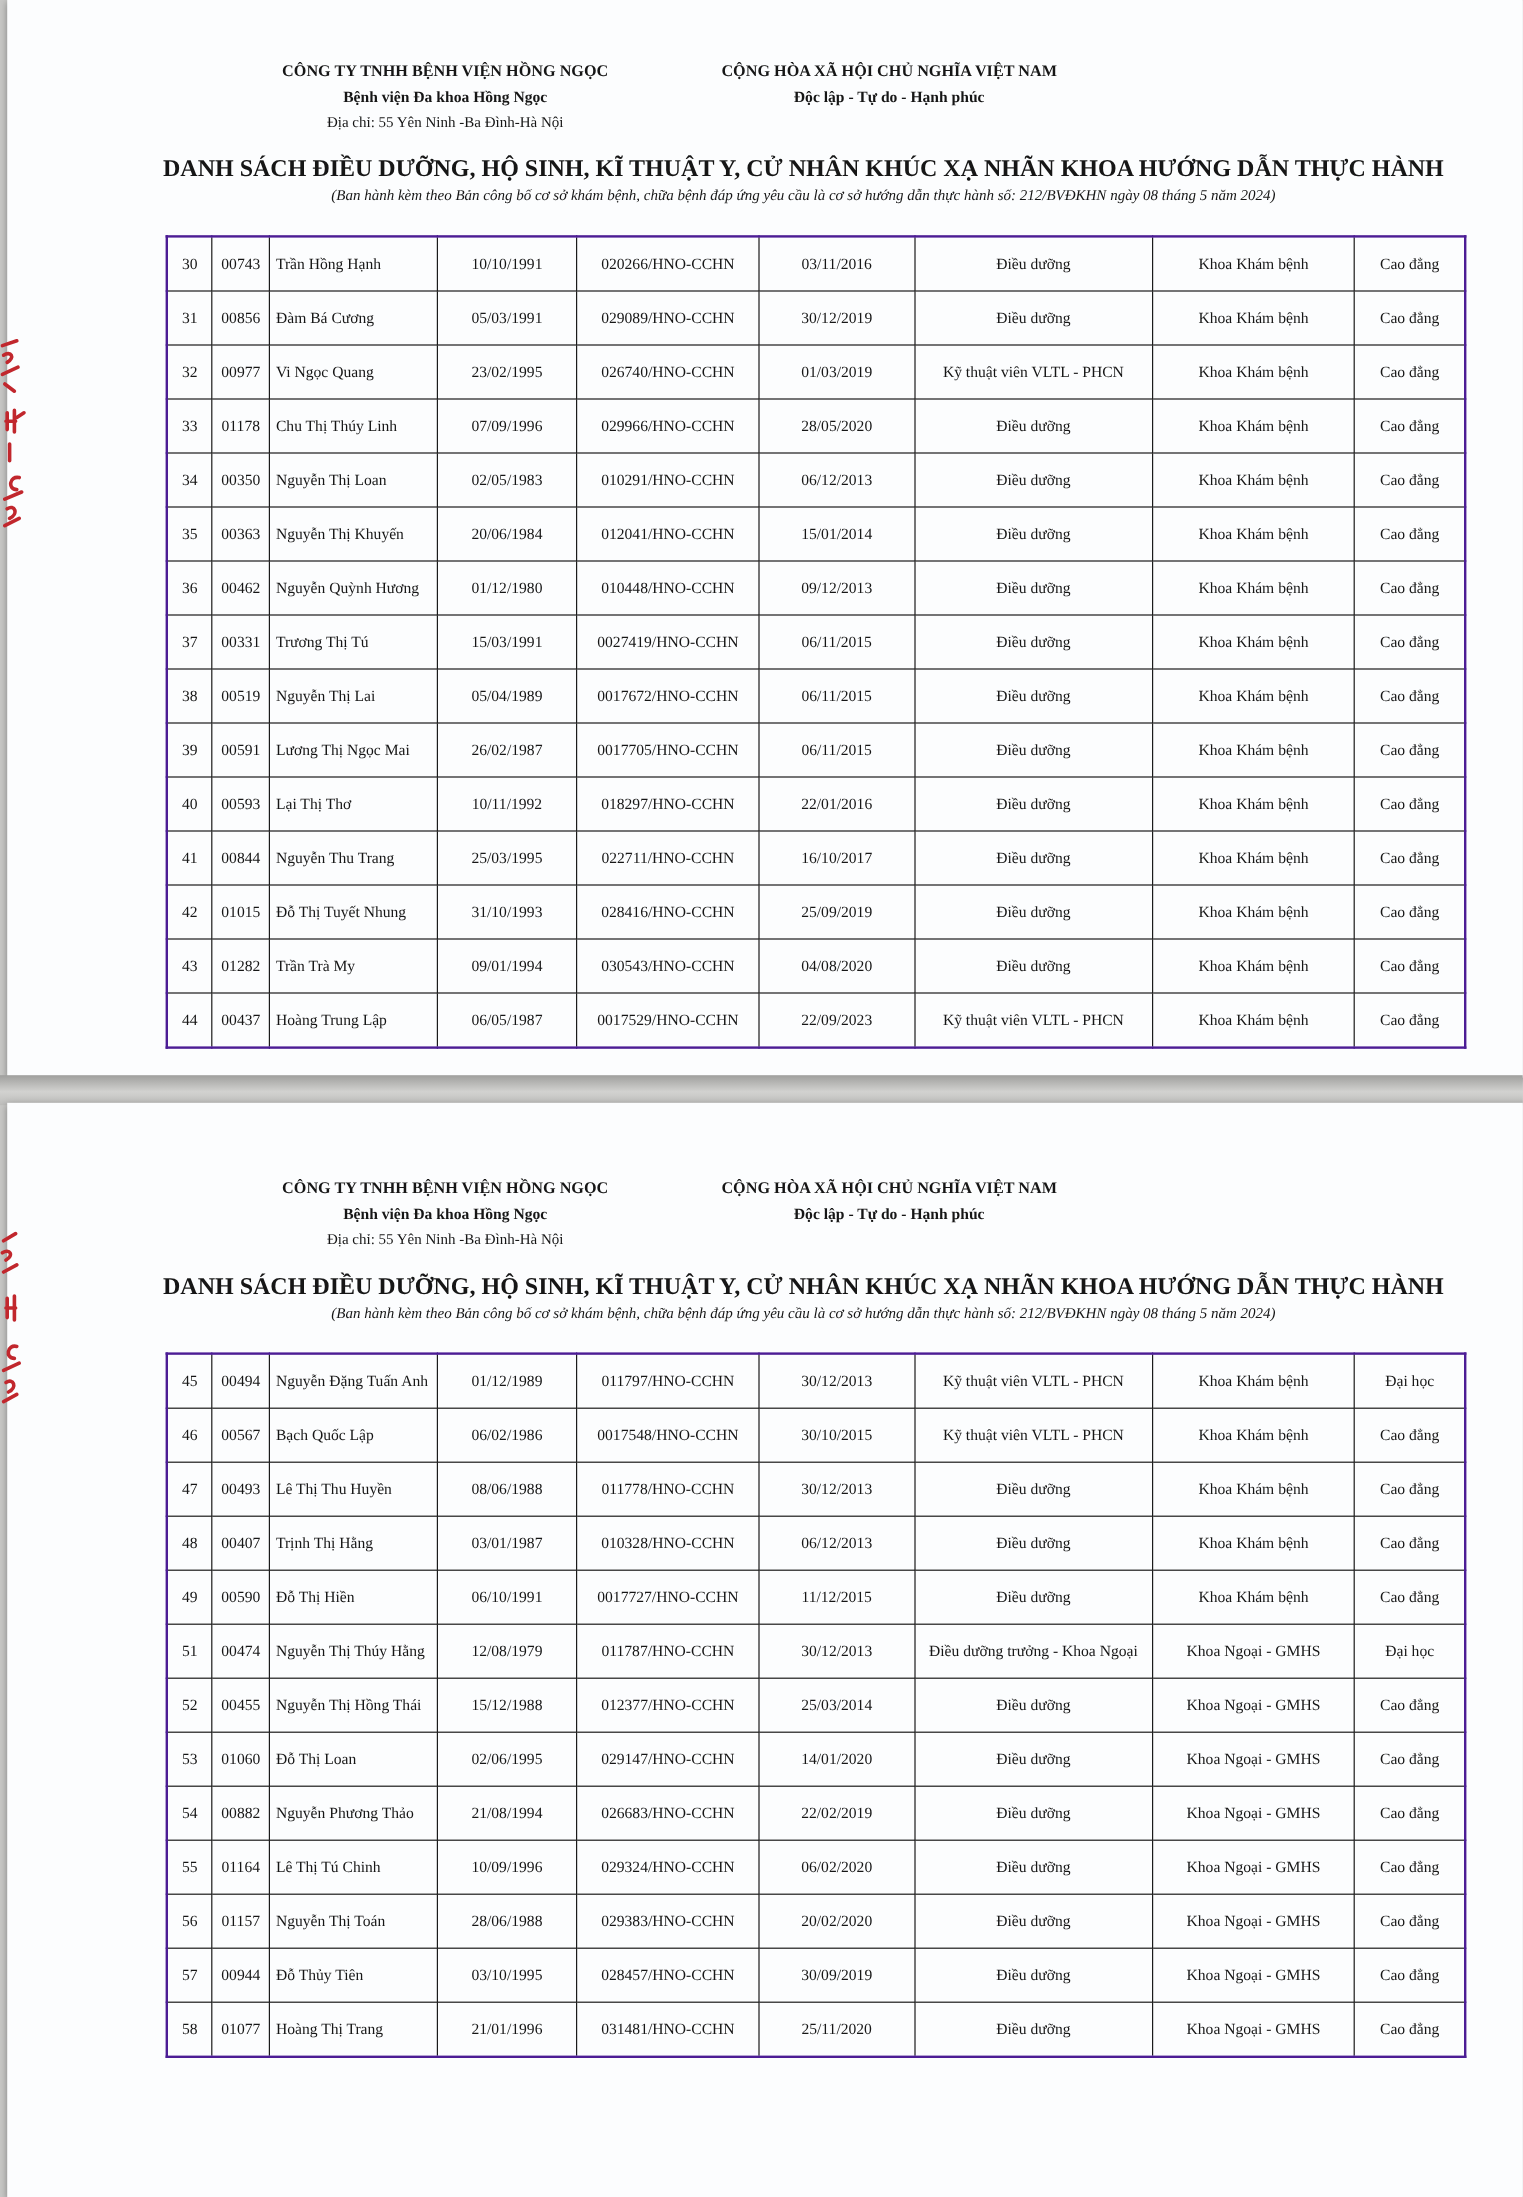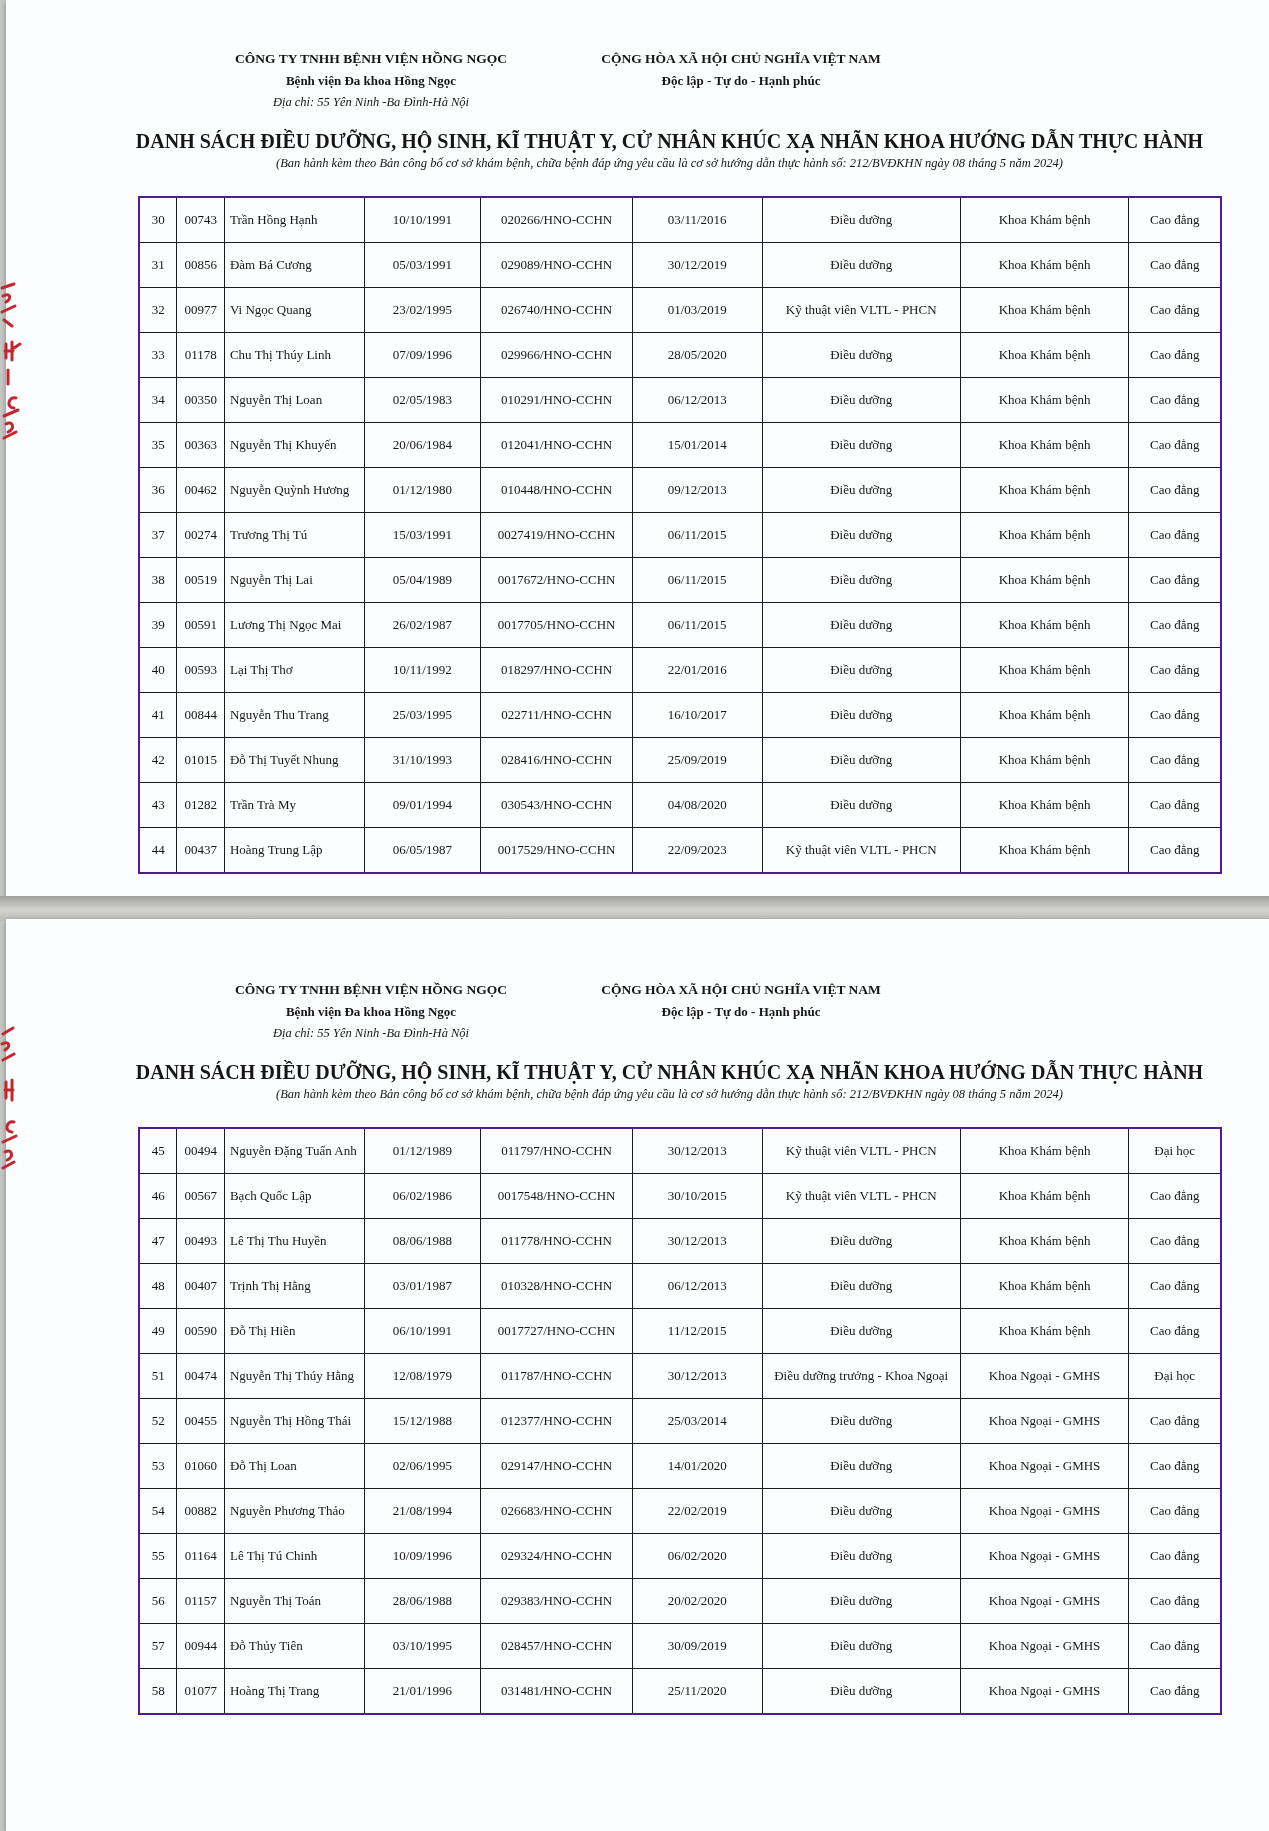--- a/index.html
+++ b/index.html
@@ -26,21 +26,21 @@
     position:absolute;left:0;top:896px;width:1269px;height:25px;
     background:linear-gradient(to bottom,#9f9f9d,#d2d2d0 55%,#bdbdbb);
   }
   .head{position:relative;height:70px;}
   .p1 .head{margin-top:48px;}
   .p2 .head{margin-top:60px;}
   .head-left{position:absolute;left:108px;width:434px;text-align:center;}
   .head-right{position:absolute;left:460px;width:470px;text-align:center;}
   .org1,.nat1{font-weight:bold;font-size:13.5px;line-height:22px;}
   .org2,.nat2{font-weight:bold;font-size:13px;line-height:22px;}
-  .org3{font-style:italic;font-size:12.5px;line-height:21px;}
+  .org3{font-size:12.5px;line-height:21px;}
   .doc-title{
     margin-top:13px;text-align:center;font-weight:bold;font-size:20px;
     line-height:21px;
   }
   .doc-subtitle{
     margin-top:2px;text-align:center;font-style:italic;font-size:12.5px;
     line-height:19px;
   }
   table.staff{
     border-collapse:collapse;table-layout:fixed;
@@ -161,21 +161,21 @@
           <td>Nguyễn Quỳnh Hương</td>
           <td>01/12/1980</td>
           <td>010448/HNO-CCHN</td>
           <td>09/12/2013</td>
           <td>Điều dưỡng</td>
           <td>Khoa Khám bệnh</td>
           <td>Cao đẳng</td>
         </tr>
         <tr>
           <td>37</td>
-          <td>00274</td>
+          <td>00331</td>
           <td>Trương Thị Tú</td>
           <td>15/03/1991</td>
           <td>0027419/HNO-CCHN</td>
           <td>06/11/2015</td>
           <td>Điều dưỡng</td>
           <td>Khoa Khám bệnh</td>
           <td>Cao đẳng</td>
         </tr>
         <tr>
           <td>38</td>

